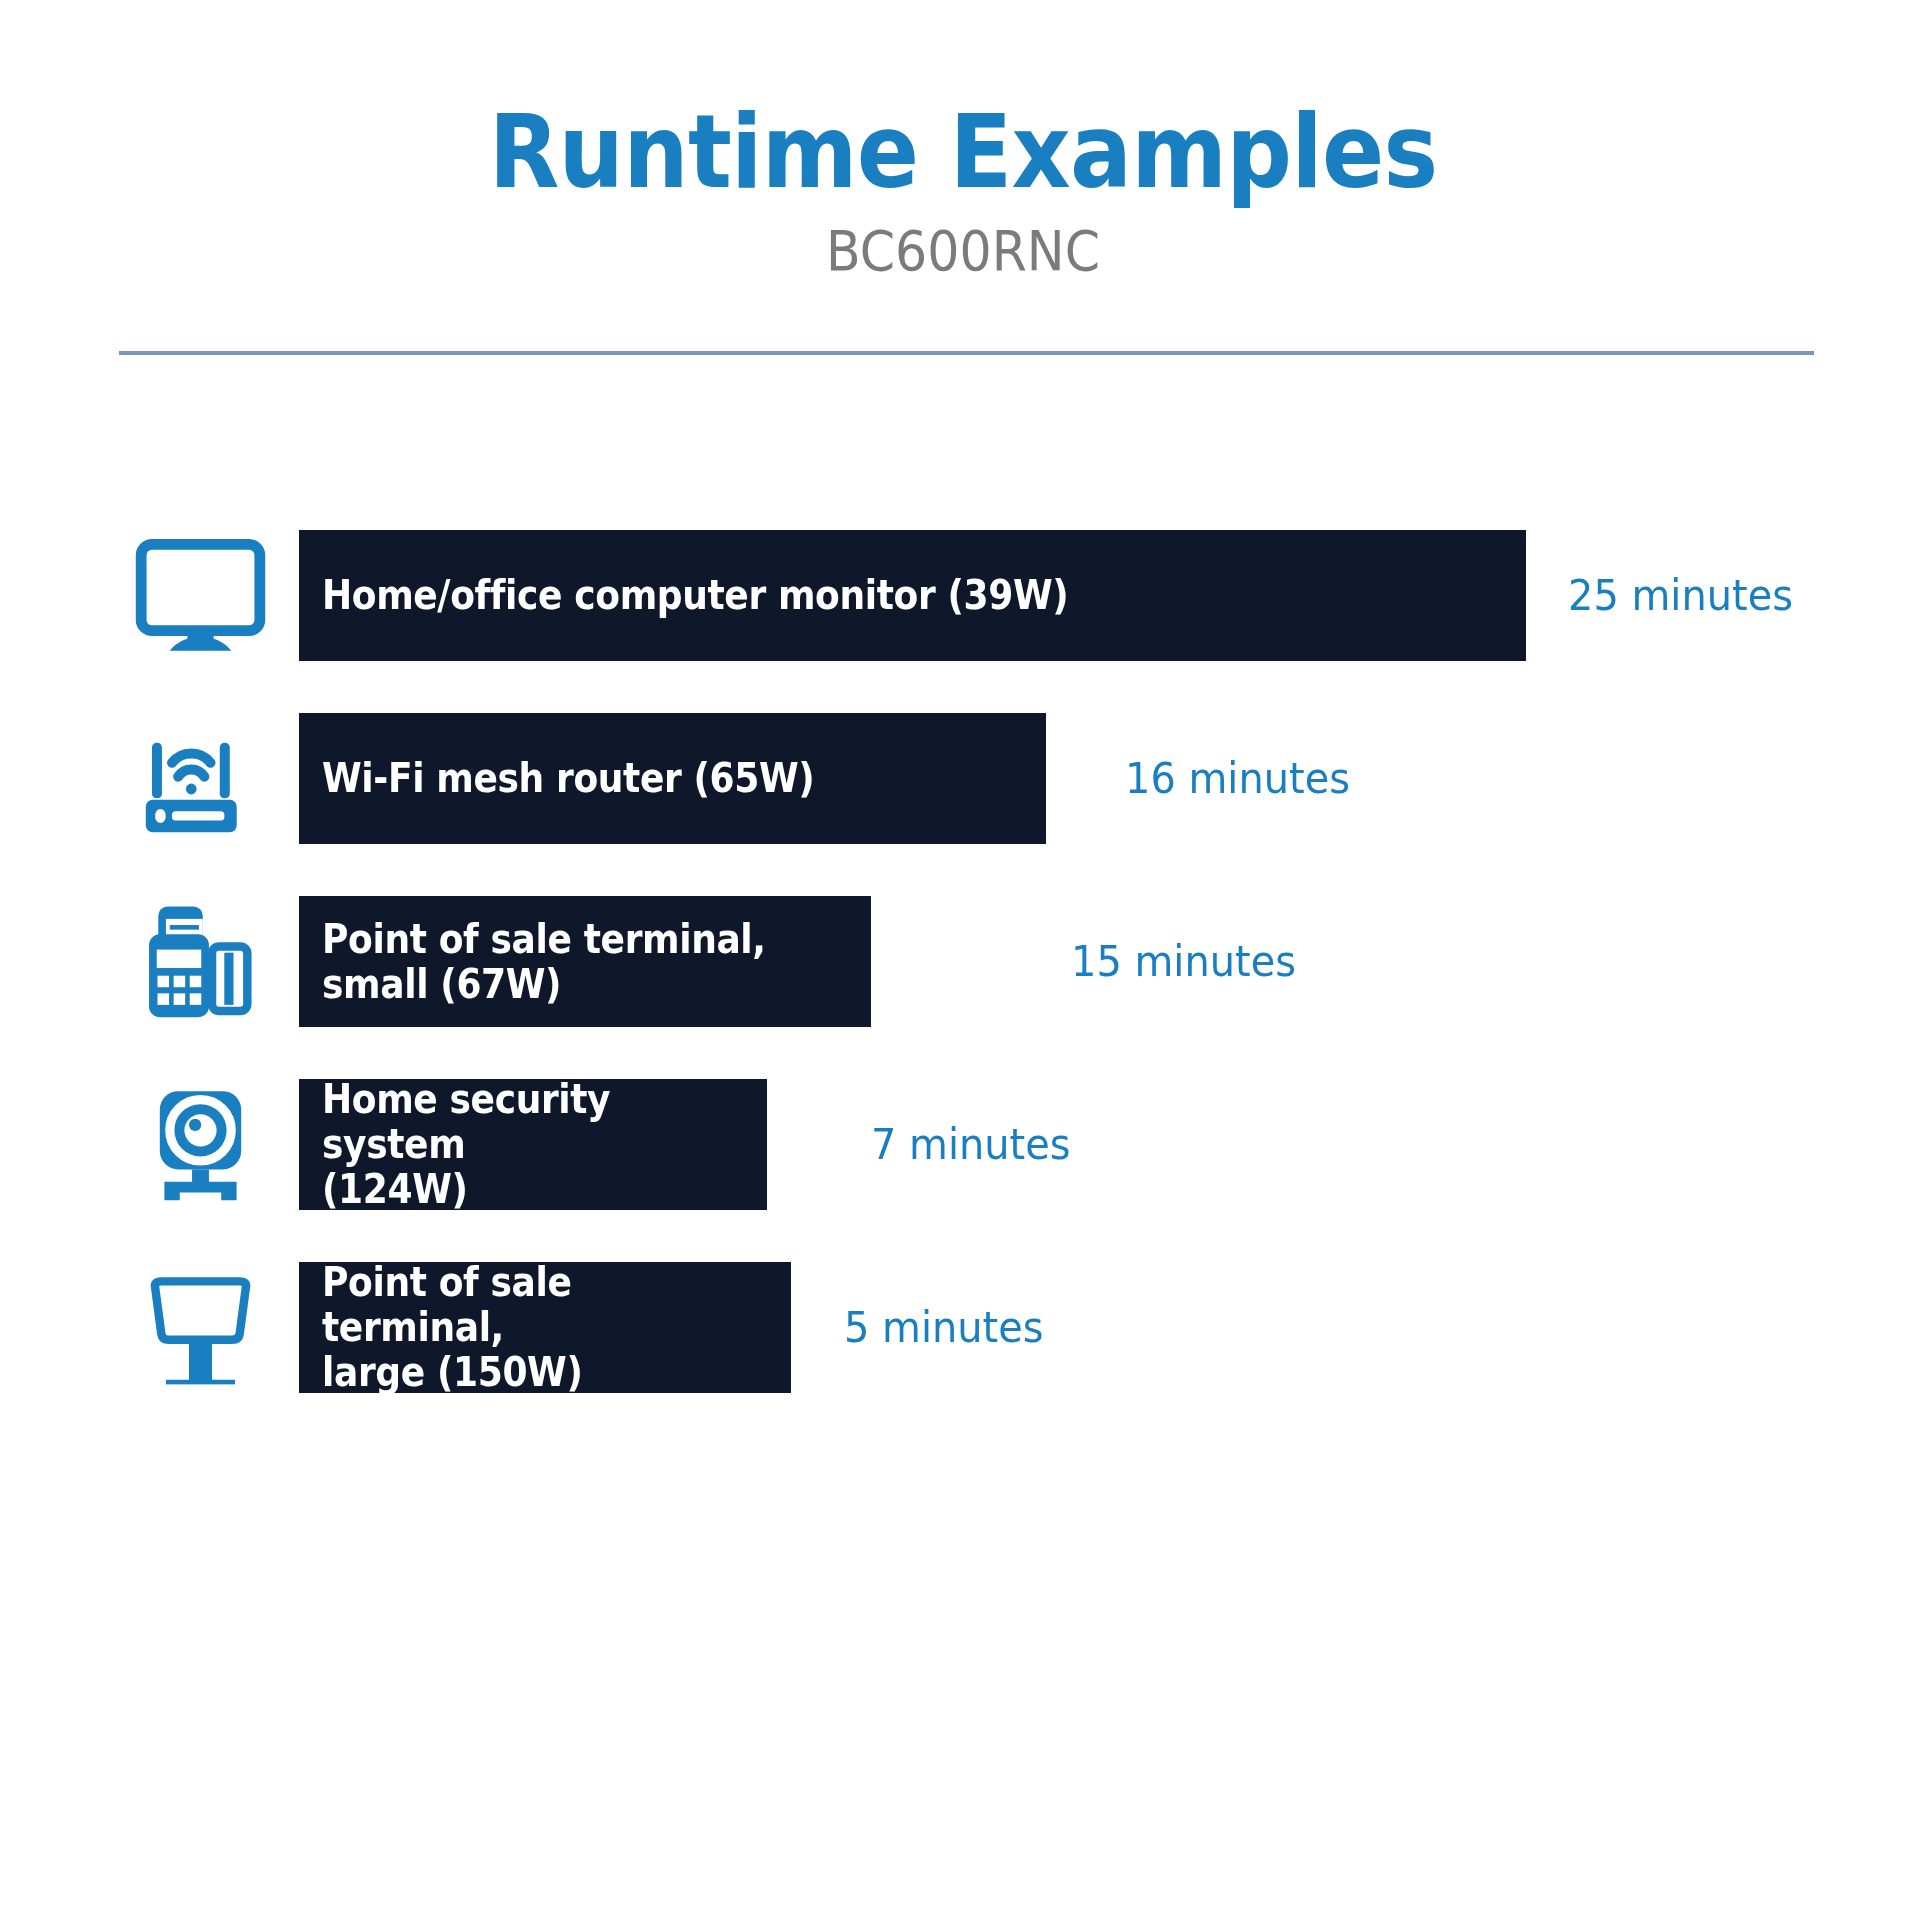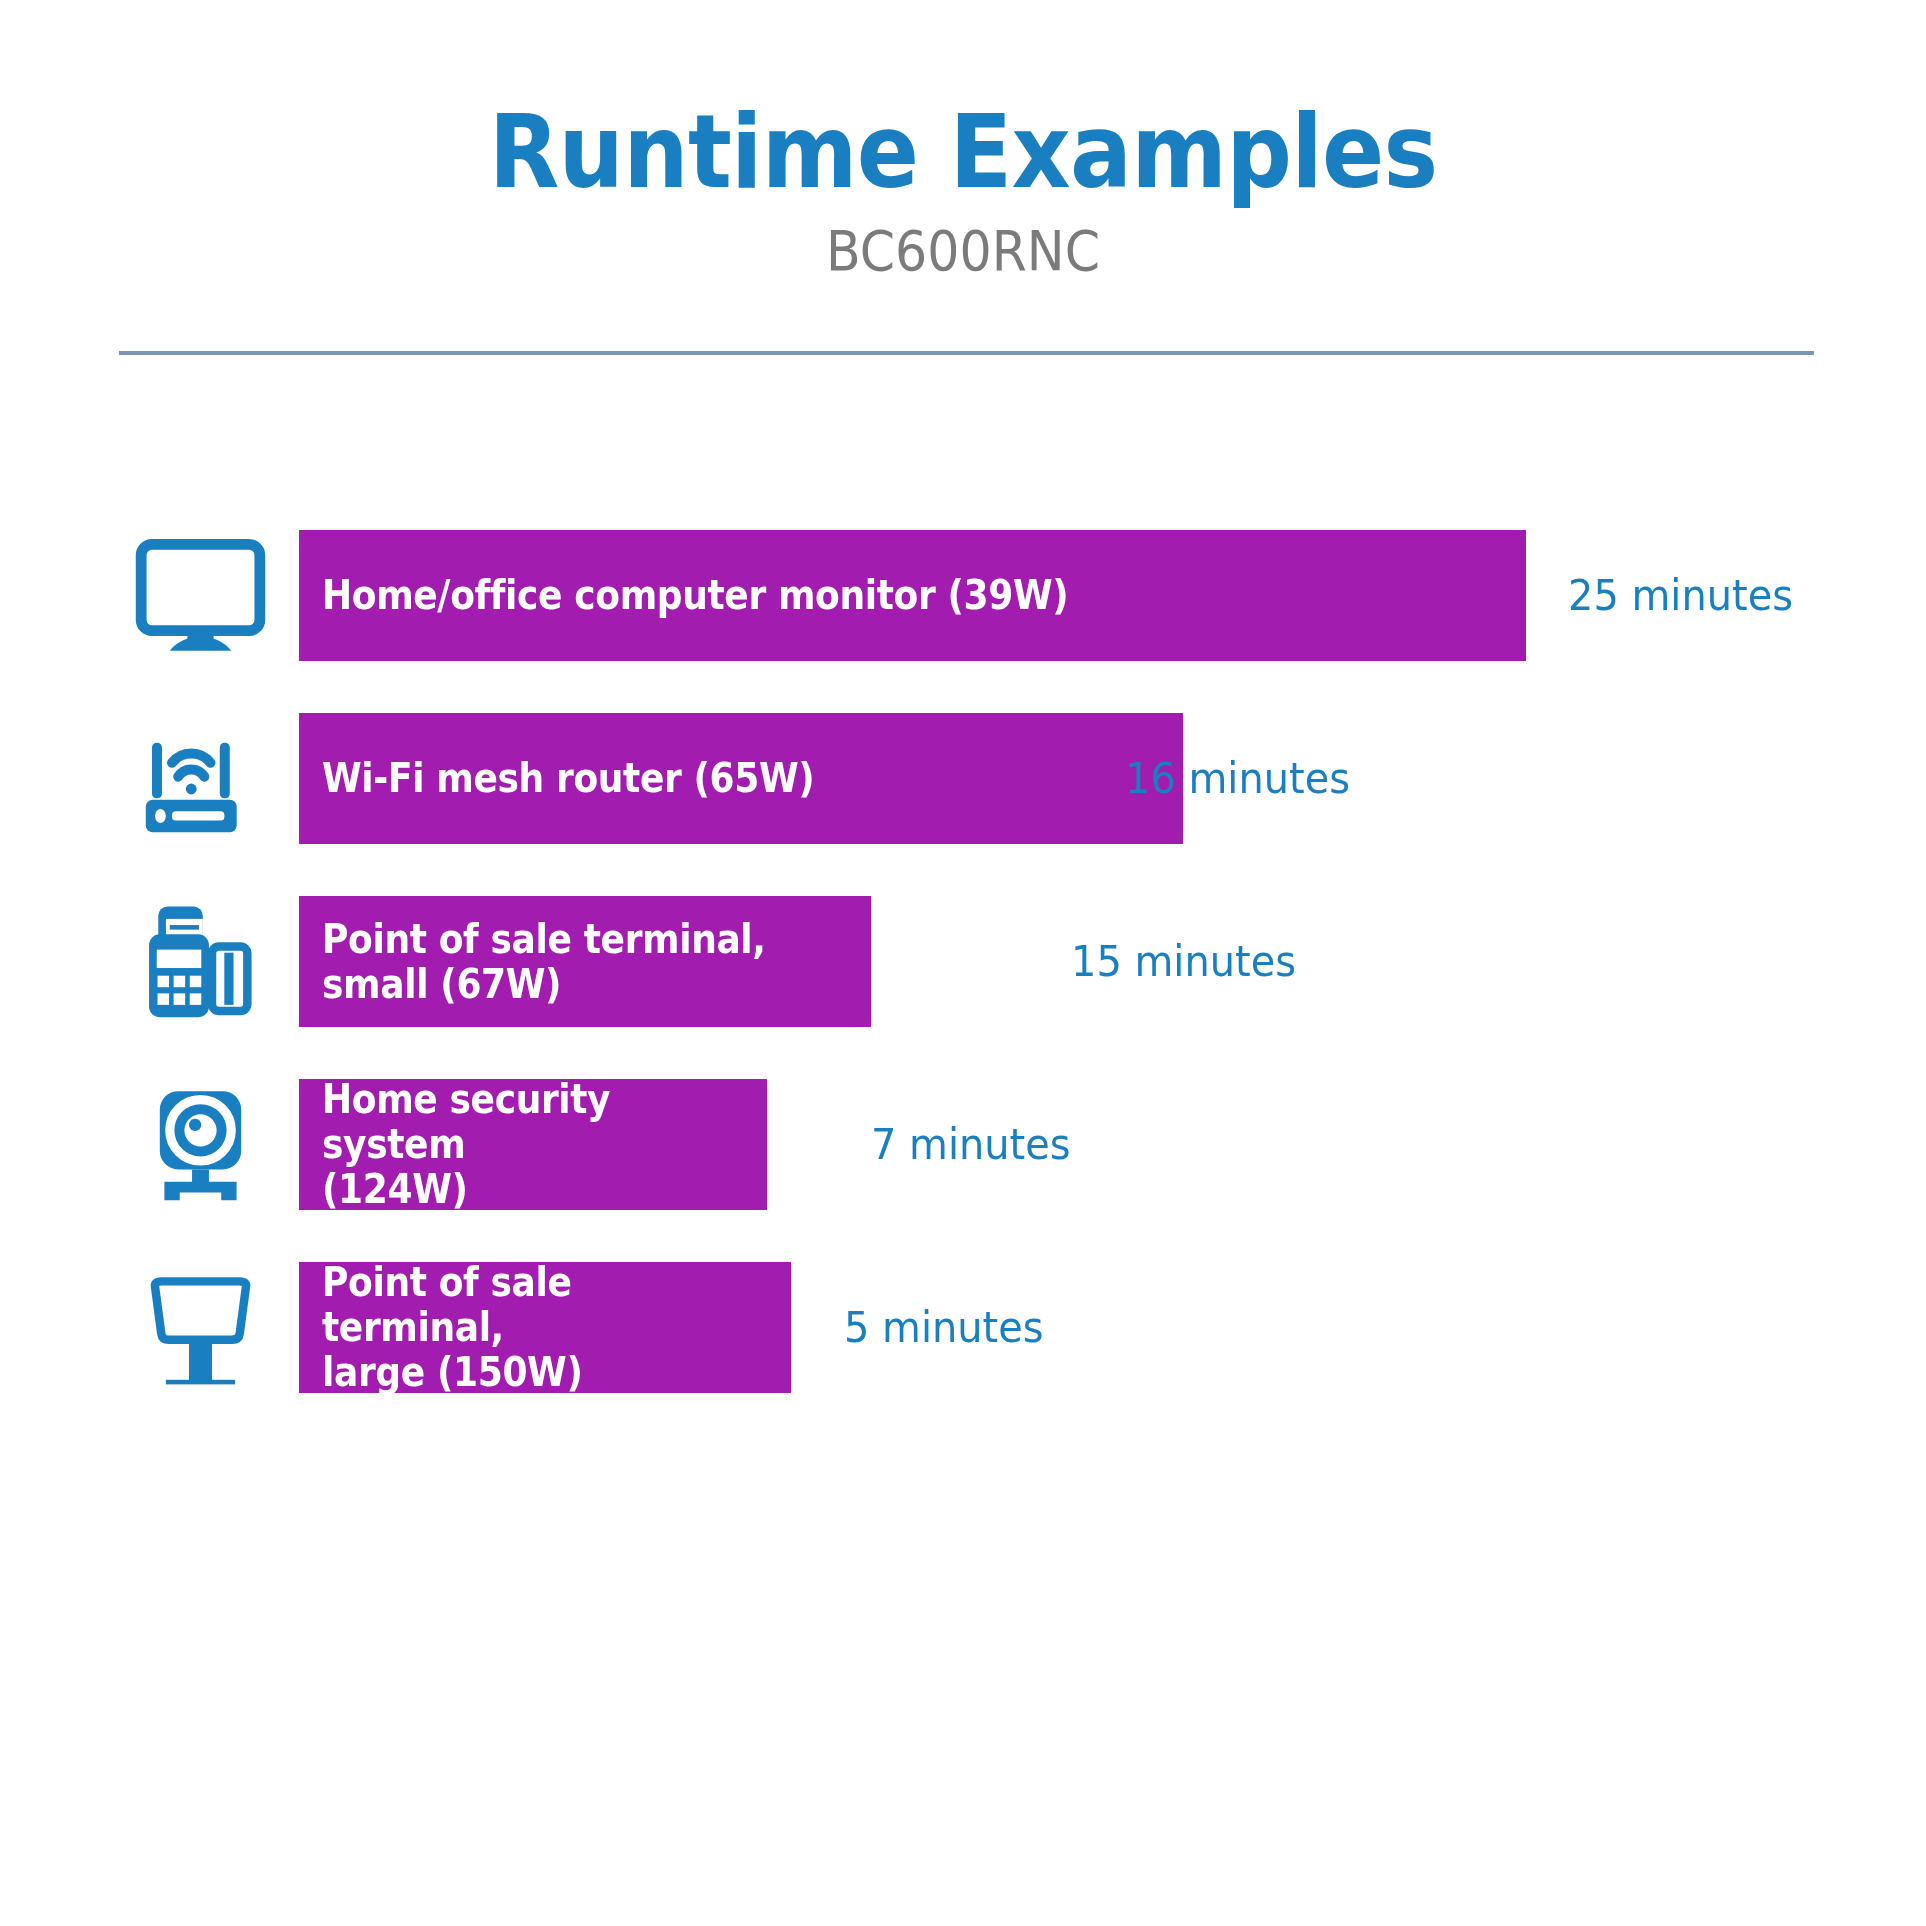--- a/index.html
+++ b/index.html
@@ -82,21 +82,21 @@
     justify-content: center;
   }
   .icon-cell svg {
     display: block;
   }
   .bar {
     position: absolute;
     left: 299px;
     top: 0;
     height: 131px;
-    background: #a21caf;
+    background: #0f172a;
     display: flex;
     align-items: center;
     box-sizing: border-box;
     padding-left: 23px;
     padding-right: 15.4px;
   }
   .bar-label {
     font-family: "DejaVu Sans", sans-serif;
     font-weight: 700;
     font-size: 40px;
@@ -156,21 +156,21 @@
           <rect x="22" y="28" width="13" height="72" rx="6" fill="#1a7fc1"></rect>
           <rect x="110" y="28" width="13" height="72" rx="6" fill="#1a7fc1"></rect>
           <path d="M48 54 A32 32 0 0 1 98 54" fill="none" stroke="#1a7fc1" stroke-width="13" stroke-linecap="round"></path>
           <path d="M56 72 A20 20 0 0 1 90 72" fill="none" stroke="#1a7fc1" stroke-width="13" stroke-linecap="round"></path>
           <circle cx="73" cy="88" r="7" fill="#1a7fc1"></circle>
           <rect x="14" y="102" width="118" height="42" rx="9" fill="#1a7fc1"></rect>
           <ellipse cx="33" cy="123" rx="7" ry="9" fill="#ffffff"></ellipse>
           <rect x="48" y="117" width="68" height="12" rx="5" fill="#ffffff"></rect>
         </svg>
       </div>
-      <div class="bar" style="width:884px">
+      <div class="bar" style="width:747px">
         <span class="bar-label">Wi-Fi mesh router (65W)</span>
       </div>
       <div class="value" style="left:1125px">16 minutes</div>
     </div>
 
     <div class="row">
       <div class="icon-cell">
         <svg width="131" height="119" viewBox="0 0 170 155">
           <rect x="30" y="6" width="58" height="52" rx="12" fill="#1a7fc1"></rect>
           <rect x="40" y="22" width="48" height="36" fill="#ffffff"></rect>

